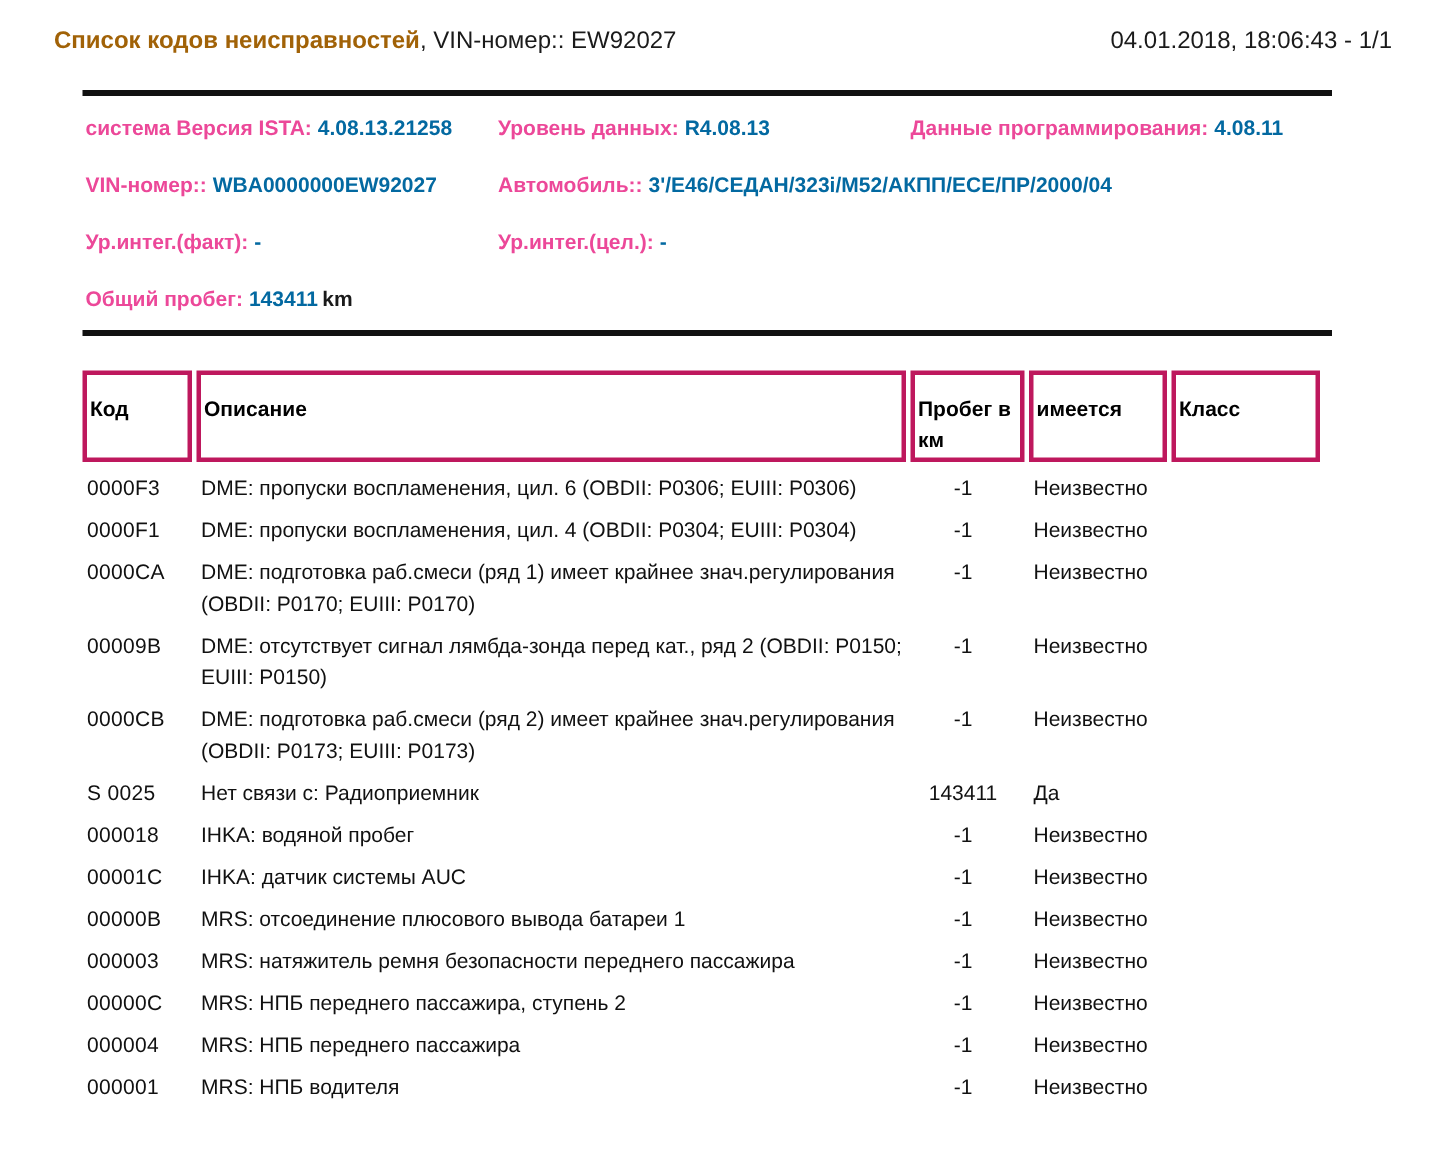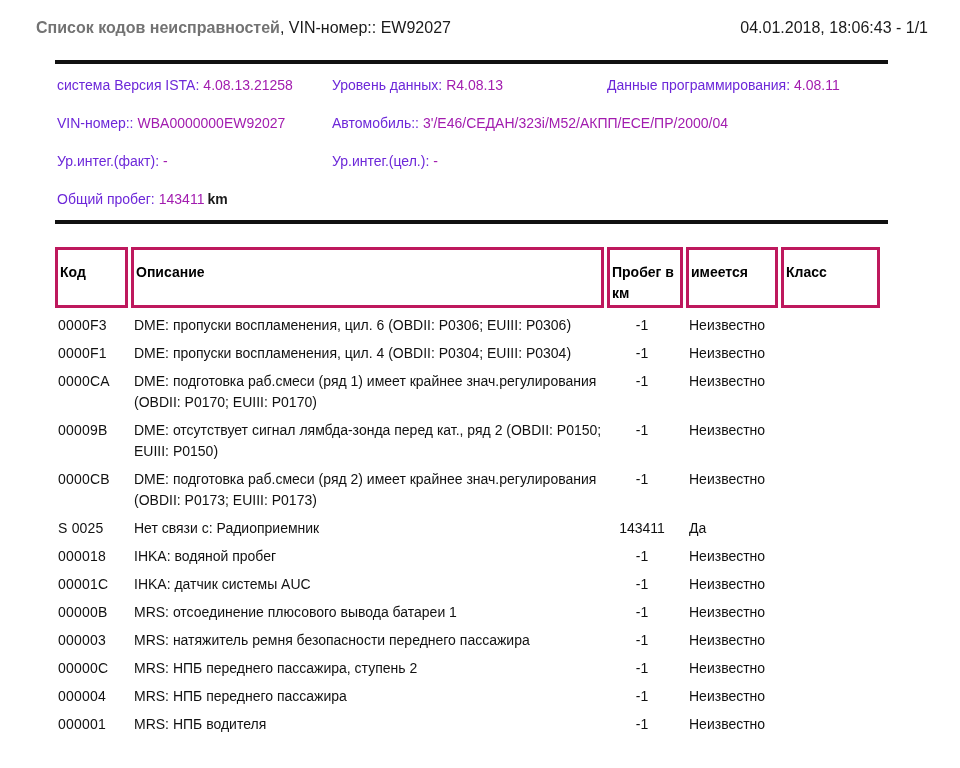--- a/index.html
+++ b/index.html
@@ -17,21 +17,21 @@
 
   
   .topbar {
     display: flex;
     justify-content: space-between;
     align-items: flex-start;
     padding: 18px 32px 0 36px;
     font-size: 16px;
     line-height: 20px;
   }
-  .title-bold { font-weight: 700; color: #737373; }
+  .title-bold { font-weight: 700; color: #a16207; }
   .title-rest { font-weight: 400; color: #1a1a1a; text-align: center; }
   .datetime { font-weight: 400; color: #1a1a1a; white-space: nowrap; text-align: center; }
 
   
   .rule {
     height: 4px;
     background: #111;
     width: 833px;
     margin-left: 55px;
   }
@@ -45,22 +45,22 @@
   }
   .info-row {
     display: grid;
     grid-template-columns: 275px 275px auto;
     height: 38px;
     align-items: start;
     line-height: 18px;
   }
   .info-row.last { height: auto; }
   .field { white-space: nowrap; }
-  .field .lbl { font-weight: 400; color: #6d28d9; }
-  .field .val { font-weight: 400; color: #a21caf; margin-left: 4px; }
+  .field .lbl { font-weight: 700; color: #ec4899; }
+  .field .val { font-weight: 700; color: #0369a1; margin-left: 4px; }
   .field .unit { font-weight: 700; color: #1a1a1a; margin-left: 3px; }
   .span2 { grid-column: 2 / 4; }
 
   
   table.fault-table {
     margin: 23px 0 0 52px;
     border-collapse: separate;
     border-spacing: 3px 0;
     table-layout: fixed;
     width: 831px;

